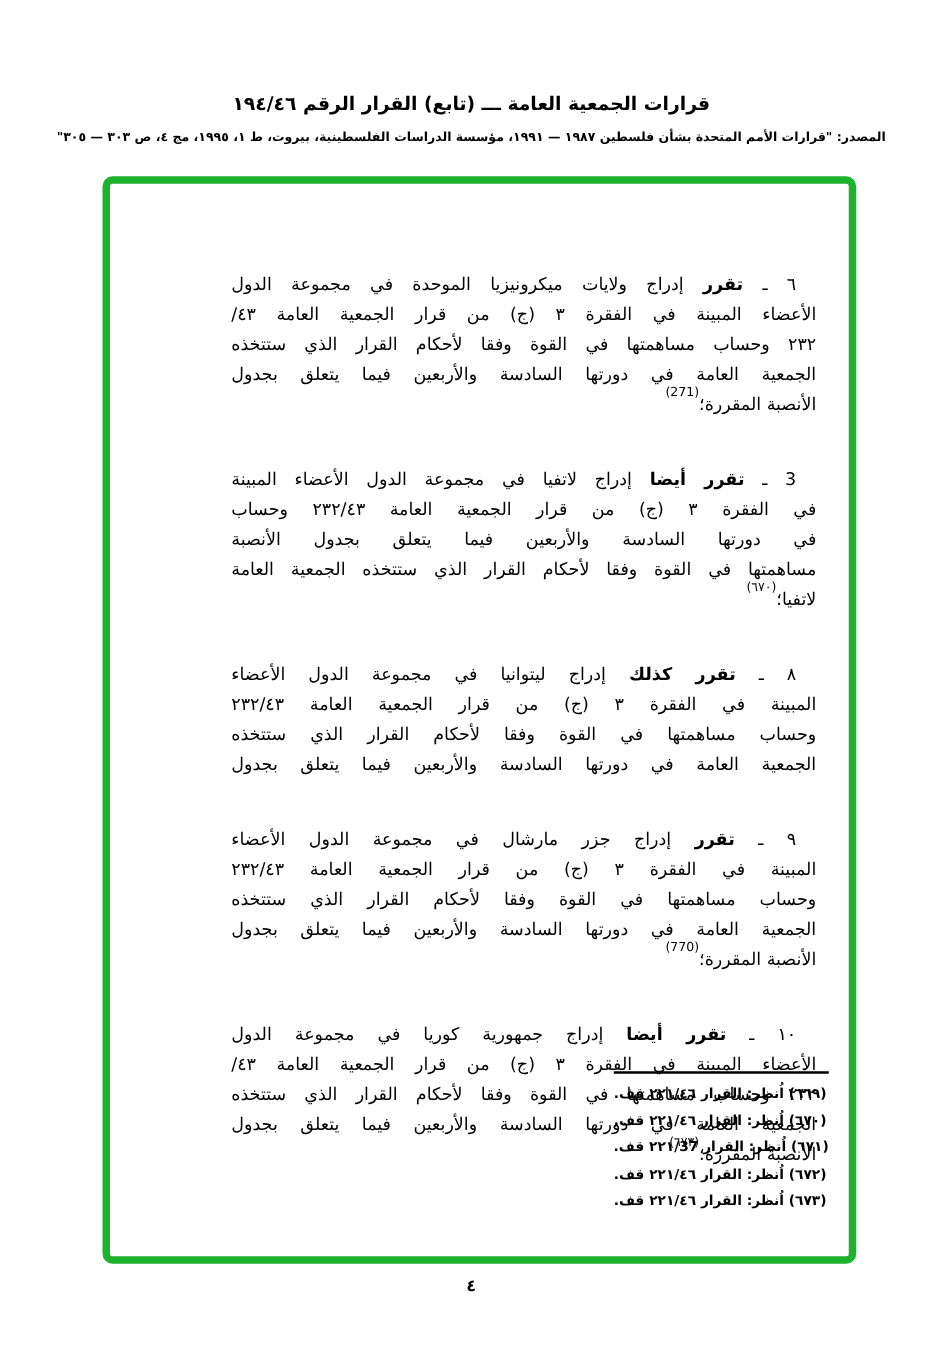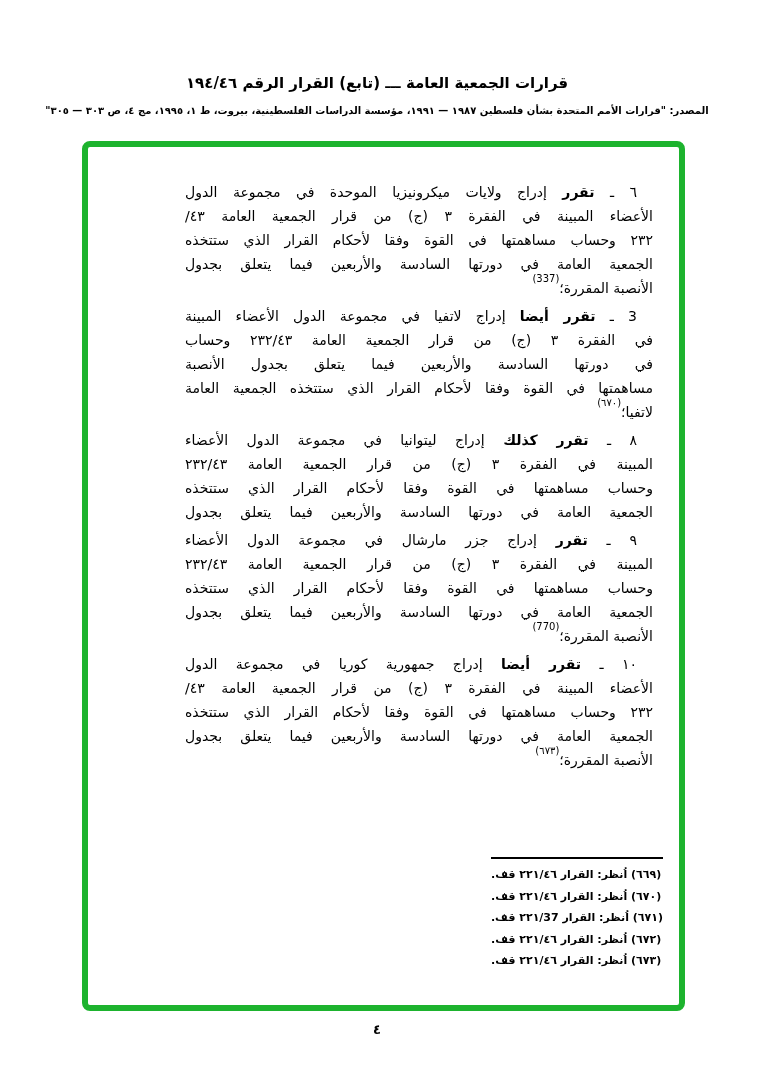--- a/index.html
+++ b/index.html
@@ -36,21 +36,21 @@
     direction:rtl;
     font-size:14px;line-height:24px;
     color:#000;
   }
   .para{margin:0 0 4px 0;}
   .line{
     text-align:justify;
     text-align-last:justify;
     white-space:normal;
   }
-  .line.first{text-indent:16px;}
+  .line.first{text-indent:16px;margin-top:36px;}
   .line.last{text-align-last:right;}
   .bold{font-weight:bold;}
   sup.fnref{
     font-size:10px;
     line-height:0;
     position:relative;top:-5px;
   }
   .footnotes{
     position:absolute;right:16px;top:710px;width:172px;
     direction:rtl;text-align:left;
@@ -79,21 +79,21 @@
   <div class="source" dir="rtl">المصدر: "قرارات الأمم المتحدة بشأن فلسطين ١٩٨٧ — ١٩٩١، مؤسسة الدراسات الفلسطينية، بيروت، ط ١، ١٩٩٥، مج ٤، ص ٣٠٣ — ٣٠٥"</div>
 
   <div class="frame" style="border-color: rgb(29, 179, 46);">
 
     <div class="content" id="paragraphs" dir="rtl">
         <div class="para">
           <div class="line first"><span>٦ ـ </span><span class="bold">تقرر</span><span> إدراج ولايات ميكرونيزيا الموحدة في مجموعة الدول</span></div>
           <div class="line"><span>الأعضاء المبينة في الفقرة ٣ (ج) من قرار الجمعية العامة ٤٣/</span></div>
           <div class="line"><span>٢٣٢ وحساب مساهمتها في القوة وفقا لأحكام القرار الذي ستتخذه</span></div>
           <div class="line"><span>الجمعية العامة في دورتها السادسة والأربعين فيما يتعلق بجدول</span></div>
-          <div class="line last"><span>الأنصبة المقررة؛</span><sup class="fnref">(337)</sup></div>
+          <div class="line last"><span>الأنصبة المقررة؛</span><sup class="fnref">(271)</sup></div>
         </div>
         <div class="para">
           <div class="line first"><span>3 ـ </span><span class="bold">تقرر أيضا</span><span> إدراج لاتفيا في مجموعة الدول الأعضاء المبينة</span></div>
           <div class="line"><span>في الفقرة ٣ (ج) من قرار الجمعية العامة ٢٣٢/٤٣ وحساب</span></div>
           <div class="line"><span>في دورتها السادسة والأربعين فيما يتعلق بجدول الأنصبة</span></div>
           <div class="line"><span>مساهمتها في القوة وفقا لأحكام القرار الذي ستتخذه الجمعية العامة</span></div>
           <div class="line last"><span>لاتفيا؛</span><sup class="fnref">(٦٧٠)</sup></div>
         </div>
         <div class="para">
           <div class="line first"><span>٨ ـ </span><span class="bold">تقرر كذلك</span><span> إدراج ليتوانيا في مجموعة الدول الأعضاء</span></div>

